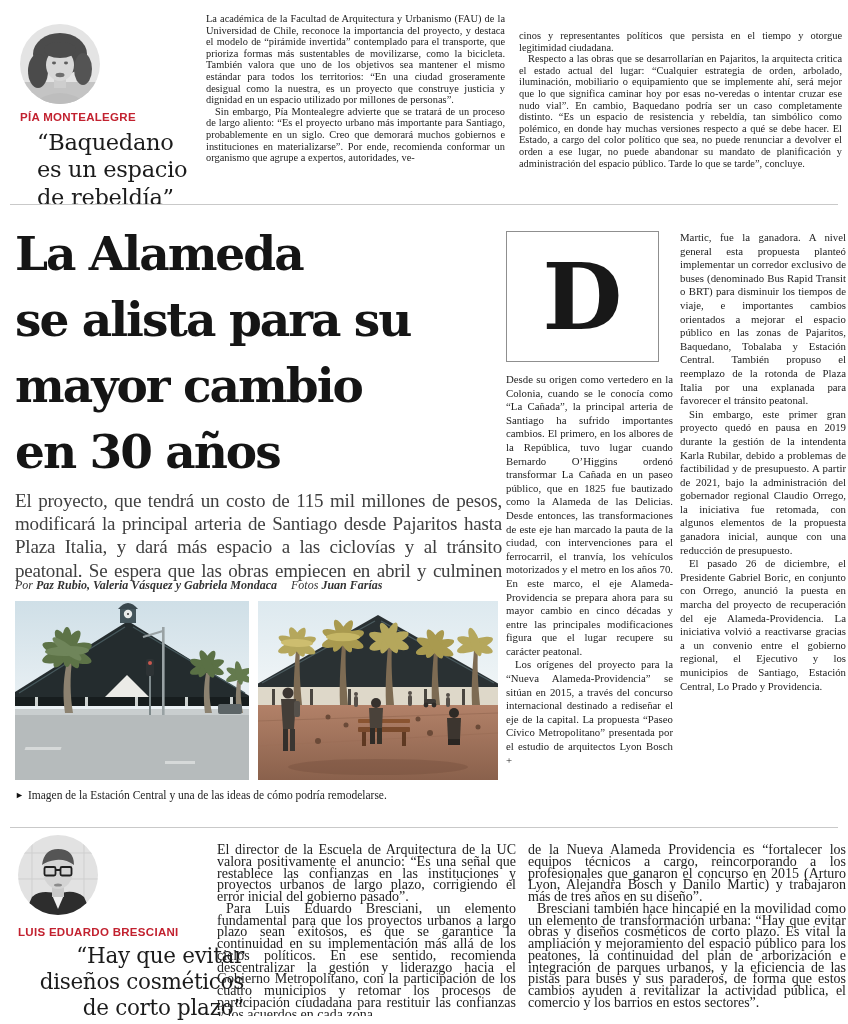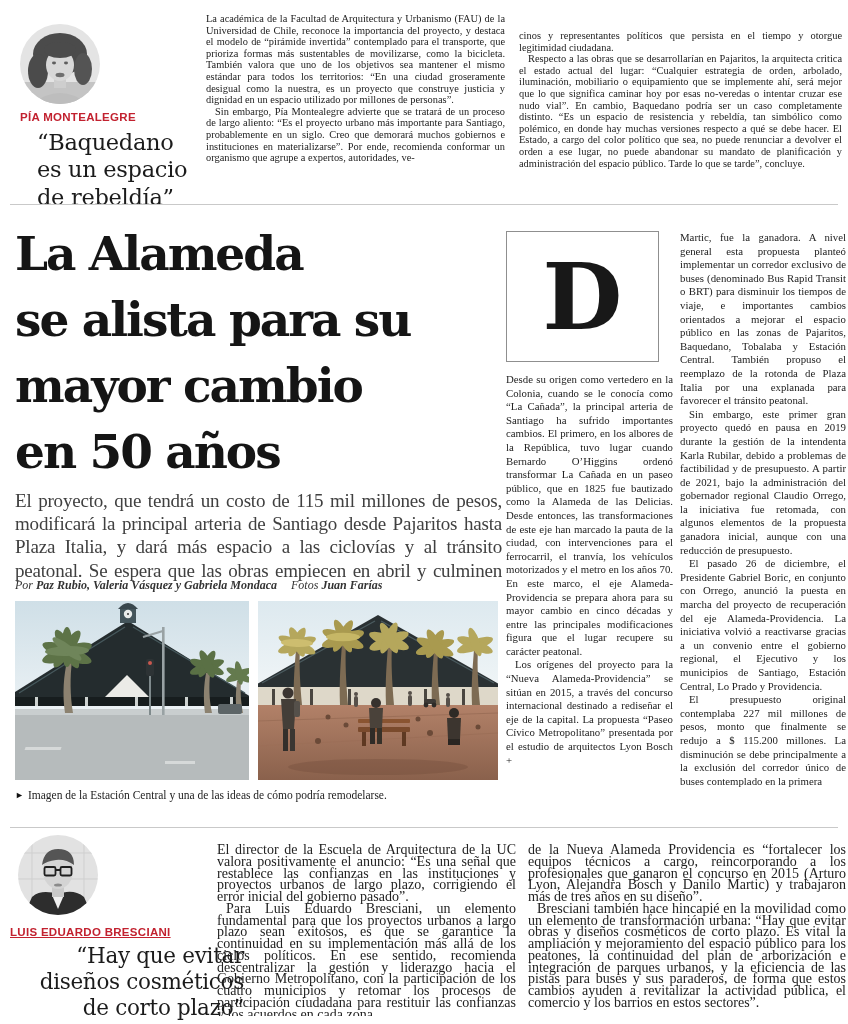--- a/index.html
+++ b/index.html
@@ -78,21 +78,21 @@
   <div class="abs coltext t-wide" style="left:519px; top:30px; width:323px; height:191px;">
       <p>cinos y representantes políticos que persista en el tiempo y otorgue legitimidad ciudadana.</p>
       <p>Respecto a las obras que se desarrollarían en Pajaritos, la arquitecta critica el estado actual del lugar: “Cualquier estrategia de orden, arbolado, iluminación, mobiliario o equipamiento que se implemente ahí, será mejor que lo que significa caminar hoy por esas no-veredas o intentar cruzar ese nudo vial”. En cambio, Baquedano podría ser un caso completamente distinto. “Es un espacio de resistencia y rebeldía, tan simbólico como polémico, en donde hay muchas versiones respecto a qué se debe hacer. El Estado, a cargo del color político que sea, no puede renunciar a devolver el orden a ese lugar, no puede abandonar su mandato de planificación y administración del espacio público. Tarde lo que se tarde”, concluye.</p>
     </div>
 
   <div class="abs hrule" style="left:10px; top:204px; width:828px;"></div>
 
   <div class="abs headline" style="left:15px; top:221px; width:494px;">La Alameda
 se alista para su
 mayor cambio
-en 50 años</div>
+en 30 años</div>
   <div class="abs lede" style="left:15px; top:489px; width:487px; height:96px; overflow:hidden;">El proyecto, que tendrá un costo de 115 mil millones de pesos, modificará la principal arteria de Santiago desde Pajaritos hasta Plaza Italia, y dará más espacio a las ciclovías y al tránsito peatonal. Se espera que las obras empiecen en abril y culminen dentro de tres años.</div>
   <div class="abs byline" style="left:15px; top:578px; width:487px;">
     <span>Por</span>
     <b>Paz Rubio, Valeria Vásquez y Gabriela Mondaca</b>
     <span class="sep"></span>
     <span>Fotos</span>
     <b>Juan Farías</b>
   </div>
 
   <div class="abs photo" style="left:15px; top:601px; width:234px; height:179px;">
@@ -299,21 +299,20 @@
     <span class="dropcap">D</span>
   </div>
   <div class="abs coltext t-narrow" style="left:506px; top:373px; width:167px; height:450px;">
       <p>Desde su origen como vertedero en la Colonia, cuando se le conocía como “La Cañada”, la principal arteria de Santiago ha sufrido importantes cambios. El primero, en los albores de la República, tuvo lugar cuando Bernardo O’Higgins ordenó transformar La Cañada en un paseo público, que en 1825 fue bautizado como la Alameda de las Delicias. Desde entonces, las transformaciones de este eje han marcado la pauta de la ciudad, con intervenciones para el ferrocarril, el tranvía, los vehículos motorizados y el metro en los años 70. En este marco, el eje Alameda-Providencia se prepara ahora para su mayor cambio en cinco décadas y entre las principales modificaciones figura que el lugar recupere su carácter peatonal.</p>
       <p>Los orígenes del proyecto para la “Nueva Alameda-Providencia” se sitúan en 2015, a través del concurso internacional destinado a rediseñar el eje de la capital. La propuesta “Paseo Cívico Metropolitano” presentada por el estudio de arquitectos Lyon Bosch +</p>
     </div>
   <div class="abs coltext t-narrow" style="left:680px; top:231px; width:166px; height:592px;">
       <p>Martic, fue la ganadora. A nivel general esta propuesta planteó implementar un corredor exclusivo de buses (denominado Bus Rapid Transit o BRT) para disminuir los tiempos de viaje, e importantes cambios orientados a mejorar el espacio público en las zonas de Pajaritos, Baquedano, Tobalaba y Estación Central. También propuso el reemplazo de la rotonda de Plaza Italia por una explanada para favorecer el tránsito peatonal.</p>
       <p>Sin embargo, este primer gran proyecto quedó en pausa en 2019 durante la gestión de la intendenta Karla Rubilar, debido a problemas de factibilidad y de presupuesto. A partir de 2021, bajo la administración del gobernador regional Claudio Orrego, la iniciativa fue retomada, con algunos elementos de la propuesta ganadora inicial, aunque con una reducción de presupuesto.</p>
       <p>El pasado 26 de diciembre, el Presidente Gabriel Boric, en conjunto con Orrego, anunció la puesta en marcha del proyecto de recuperación del eje Alameda-Providencia. La iniciativa volvió a reactivarse gracias a un convenio entre el gobierno regional, el Ejecutivo y los municipios de Santiago, Estación Central, Lo Prado y Providencia.</p>
-      <p>El presupuesto original contemplaba 227 mil millones de pesos, monto que finalmente se redujo a $ 115.200 millones. La disminución se debe principalmente a la exclusión del corredor único de buses contemplado en la primera</p>
     </div>
 
   <div class="abs hrule" style="left:10px; top:827px; width:828px;"></div>
 
   <div class="abs avatar" style="left:18px; top:835px;">
     <svg width="80" height="80" viewBox="0 0 80 80">
       <rect width="80" height="80" fill="#e2e2e2"></rect>
       <g stroke="#cfcfcf" stroke-width="1">
         <line x1="14" y1="0" x2="14" y2="80"></line>
           <line x1="66" y1="0" x2="66" y2="80"></line>
@@ -326,21 +325,21 @@
       <ellipse cx="40" cy="36" rx="15" ry="18" fill="#d4d4d4"></ellipse>
       <path d="M24,30 Q26,14 40,14 Q56,14 56,30 Q48,24 38,25 Q29,26 24,30 Z" fill="#555555"></path>
       <g fill="none" stroke="#1f1f1f" stroke-width="1.8">
         <rect x="26.5" y="32" width="11" height="8.5" rx="1.5"></rect>
         <rect x="42.5" y="32" width="11" height="8.5" rx="1.5"></rect>
         <line x1="37.5" y1="35" x2="42.5" y2="35"></line>
       </g>
       <ellipse cx="40" cy="50" rx="4" ry="1.6" fill="#8a8a8a"></ellipse>
     </svg>
   </div>
-  <div class="abs kicker" style="left:10px; top:926px;text-decoration:underline;">LUIS EDUARDO BRESCIANI</div>
+  <div class="abs kicker" style="left:18px; top:926px;">LUIS EDUARDO BRESCIANI</div>
   <div class="abs pullquote pq-bottom" style="left:16px; top:943px; width:208px;text-align:right;">“Hay que evitar
 diseños cosméticos
 de corto plazo”</div>
 
   <div class="abs coltext t-bottom" style="left:217px; top:844px; width:299px; height:172px;">
       <p>El director de la Escuela de Arquitectura de la UC valora positivamente el anuncio: “Es una señal que restablece las confianzas en las instituciones y proyectos urbanos de largo plazo, corrigiendo el error inicial del gobierno pasado”.</p>
       <p>Para Luis Eduardo Bresciani, un elemento fundamental para que los proyectos urbanos a largo plazo sean exitosos, es que se garantice la continuidad en su implementación más allá de los ciclos políticos. En ese sentido, recomienda descentralizar la gestión y liderazgo hacia el Gobierno Metropolitano, con la participación de los cuatro municipios y retomar los procesos de participación ciudadana para restituir las confianzas y los acuerdos en cada zona.</p>
     </div>
   <div class="abs coltext t-bottom" style="left:528px; top:844px; width:318px; height:178px;">
       <p>de la Nueva Alameda Providencia es “fortalecer los equipos técnicos a cargo, reincorporando a los profesionales que ganaron el concurso en 2015 (Arturo Lyon, Alejandra Bosch y Danilo Martic) y trabajaron más de tres años en su diseño”.</p>

